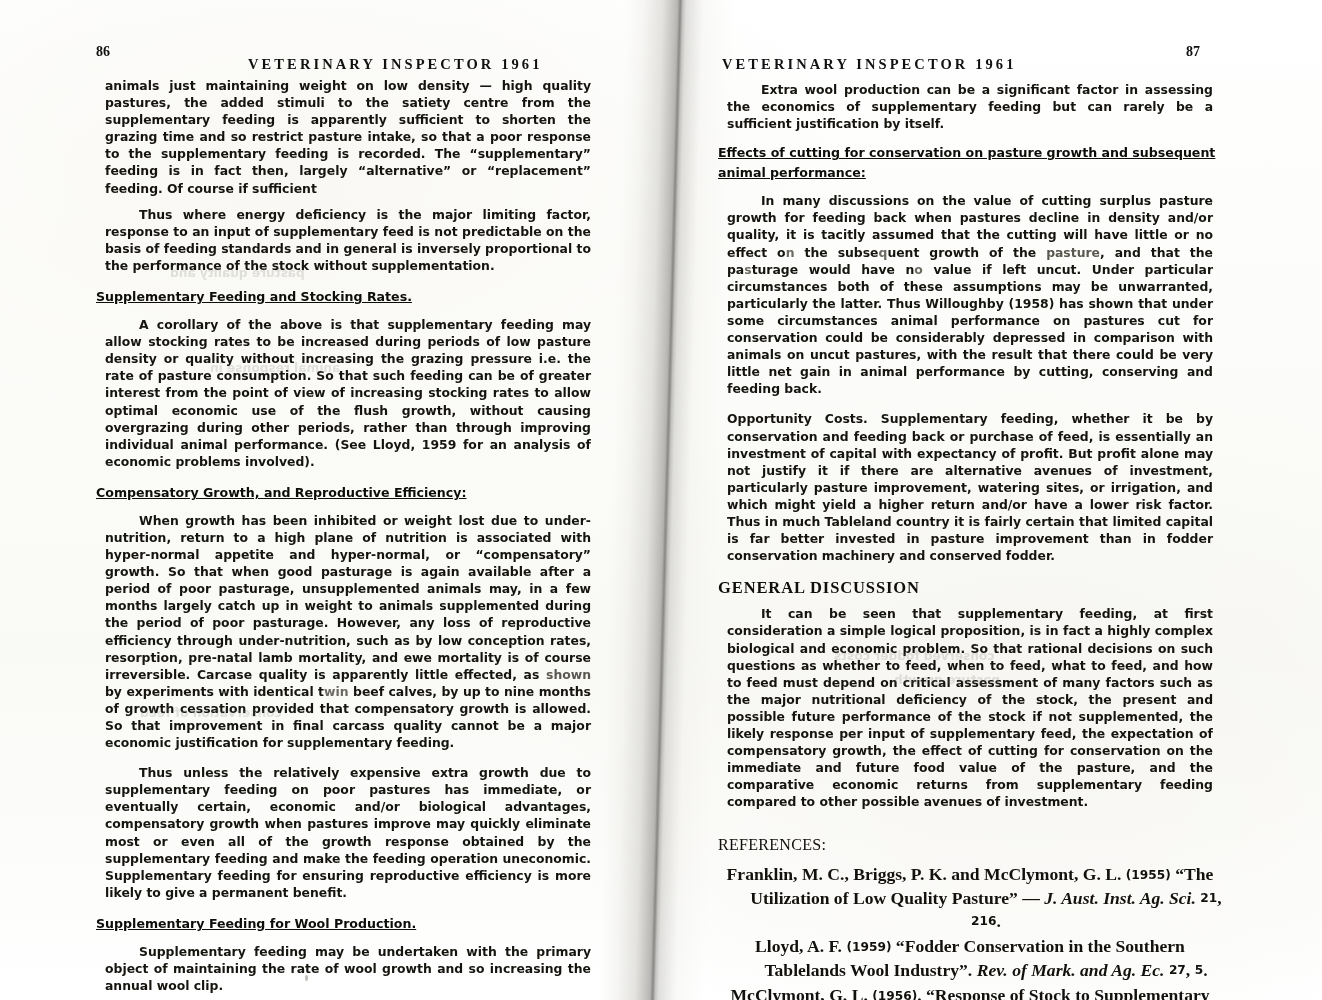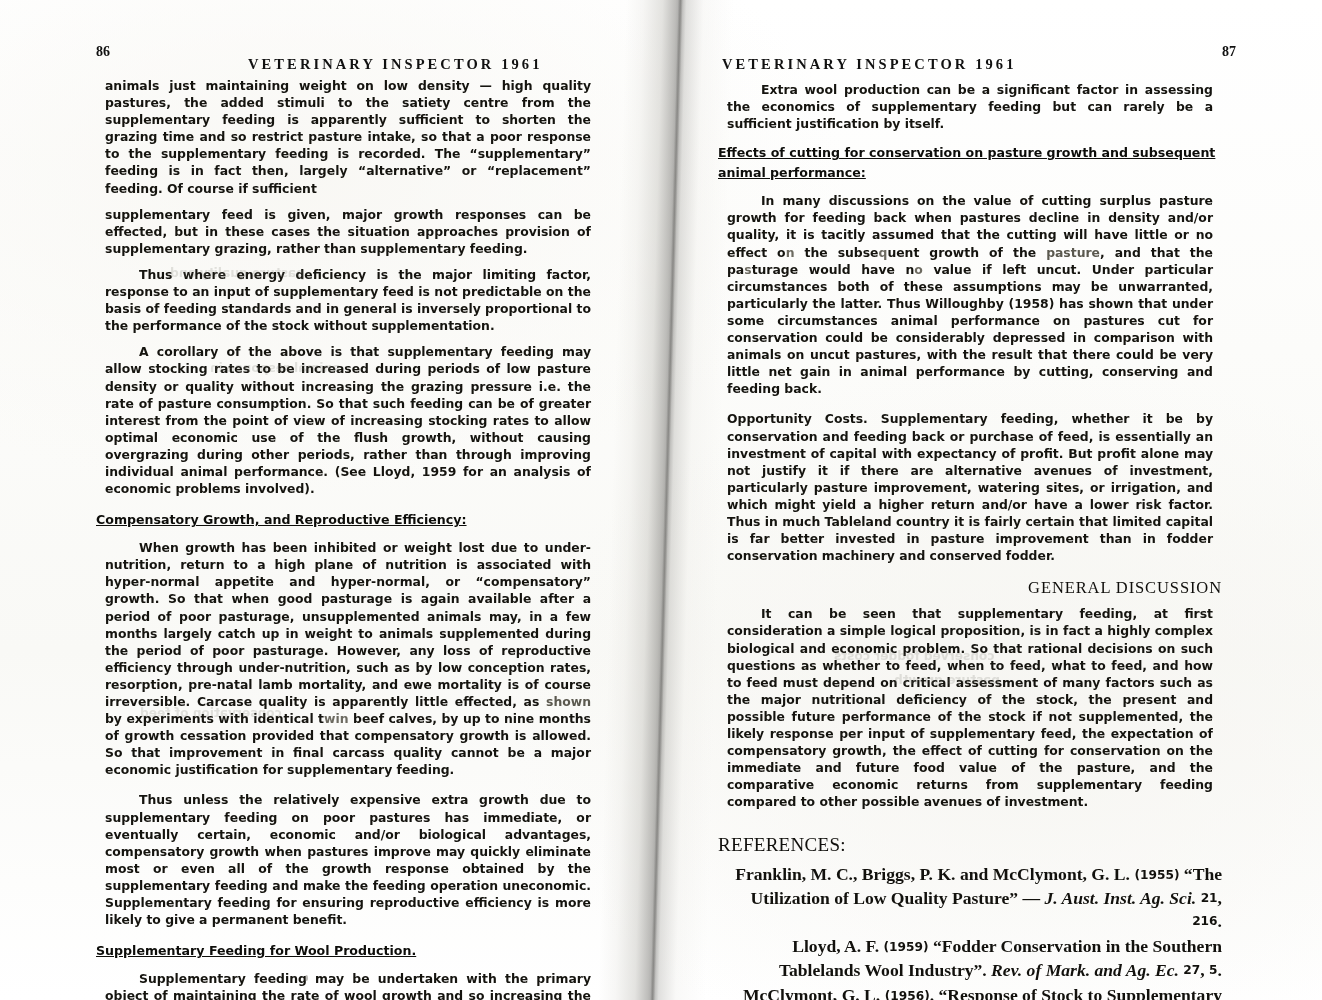--- a/index.html
+++ b/index.html
@@ -135,44 +135,44 @@
   .b { font-weight: bold; }
   .runin { font-weight: bold; }
 
   
   .faded { color: #5b594f; }
   .faded2 { color: #6d6b61; }
 
   
   h2.section {
     margin: 15px 0 1px 0;
-    text-align: right;
+    text-align: left;
     font-family: "Liberation Serif", serif;
     font-size: 16.5px;
-    font-weight: normal;
+    font-weight: bold;
     letter-spacing: 0.9px;
     color: #100f0c;
   }
 
   
   h2.refs-title {
     margin: 26px 0 9px 0;
     font-family: "Liberation Serif", serif;
-    font-size: 19px;
+    font-size: 16px;
     font-weight: normal;
     letter-spacing: 0.3px;
     color: #100f0c;
     text-align: left;
   }
   .ref {
     font-family: "Liberation Serif", serif;
     font-size: 17.6px;
     line-height: 23.4px;
     color: #12110d;
-    text-align: right;
+    text-align: center;
     padding-left: 32px;
     text-indent: -32px;
     margin-bottom: 1px;
   }
   .ref i { font-style: italic; }
   .ref .yr, .ref .num {
     font-family: "DejaVu Sans", sans-serif;
     font-size: 12.2px;
     font-weight: bold;
     vertical-align: 1px;
@@ -209,24 +209,24 @@
 
   <div class="page page-left">
 
     <div class="folio folio-left">86</div>
     <div class="running-head rh-title rh-left">VETERINARY  INSPECTOR  1961</div>
 
     <div class="col col-left">
 
       <p class="para noindent"><span>animals just maintaining weight on low density — high quality pastures, the added stimuli to the satiety centre from the supplementary feeding is apparently sufficient to shorten the grazing time and so restrict pasture intake, so that a poor response to the supplementary feeding is recorded. The “supplementary” feeding is in fact then, largely “alternative” or “replacement” feeding. Of course if </span><span class="b">sufficient</span>
       </p>
-      <p class="para noindent"><span>supplementary feed is given, major growth responses can be effected, but in these cases the situation approaches provision of supplementary grazing, rather than supplementary feeding.</span></p>
 
       <p class="para gap-sm"><span>Thus where energy deficiency is the major limiting factor, response to an input of supplementary feed is not predictable on the basis of feeding standards and in general is inversely proportional to the performance of the stock without supplementation.</span></p>
 
+      <h3 class="sub">Supplementary Feeding and Stocking Rates.</h3>
       <p class="para"><span>A corollary of the above is that supplementary feeding may allow stocking rates to be increased during periods of low pasture density or quality without increasing the grazing pressure i.e. the rate of pasture consumption. So that such feeding can be of greater interest from the point of view of increasing stocking rates to allow optimal economic use of the flush growth, without causing overgrazing during other periods, rather than through improving individual animal performance. (See Lloyd, 1959 for an analysis of economic problems involved).</span></p>
 
       <h3 class="sub">Compensatory Growth, and Reproductive Efficiency:</h3>
       <p class="para"><span>When growth has been inhibited or weight lost due to under-nutrition, return to a high plane of nutrition is associated with hyper-normal appetite and hyper-normal, or “compensatory” growth. So that when good pasturage is again available after a period of poor pasturage, unsupplemented animals may, in a few months largely catch up in weight to animals supplemented during the period of poor pasturage. However, any loss of reproductive efficiency through under-nutrition, such as by low conception rates, resorption, pre-natal lamb mortality, and ewe mortality is of course irreversible. Carcase quality is apparently little effected, as </span><span class="faded">shown</span><span> by experiments with identical t</span><span class="faded2">w</span><span class="faded2">i</span><span class="faded2">n</span><span> beef calves, by up to nine months of growth cessation provided that compensatory growth is allowed. So that improvement in final carcass quality cannot be a major economic justification for supplementary feeding.</span></p>
 
       <p class="para gap"><span>Thus unless the relatively expensive extra growth due to supplementary feeding on poor pastures has immediate, or eventually certain, economic and/or biological advantages, compensatory growth when pastures improve may quickly eliminate most or even all of the growth response obtained by the supplementary feeding and make the feeding operation uneconomic. Supplementary feeding for ensuring reproductive efficiency is more likely to give a permanent benefit.</span></p>
 
       <h3 class="sub">Supplementary Feeding for Wool Production.</h3>
       <p class="para"><span>Supplementary feeding may be undertaken with the primary object of maintaining the rate of wool growth and so increasing the annual wool clip.</span></p>
 
@@ -238,21 +238,21 @@
     <div class="showthrough" style="left:140px; top:705px;">conservation of feed</div>
     <div class="speck" style="left:305px; top:975px; width:3px; height:6px;"></div>
   </div>
 
   <div class="gutter"></div>
   <div class="gutter-core"></div>
 
   <div class="page page-right">
 
     <div class="running-head rh-title" style="left:58px;">VETERINARY  INSPECTOR  1961</div>
-    <div class="folio" style="left:558px;text-align:right;">87</div>
+    <div class="folio" style="left:522px;text-align:right;">87</div>
 
     <div class="col" style="left:54px; top:72px; width:504px;">
 
       <p class="para"><span>Extra wool production can be a significant factor in assessing the economics of supplementary feeding but can rarely be a sufficient justification by itself.</span></p>
 
       <h3 class="sub tight">Effects of cutting for conservation on pasture growth and subsequent animal performance:</h3>
 
       <p class="para"><span>In many discussions on the value of cutting surplus pasture growth for feeding back when pastures decline in density and/or quality, it is tacitly assumed that the cutting will have little or no effect o</span><span class="faded2">n</span><span> the subse</span><span class="faded2">q</span><span>uent growth of the </span><span class="faded">pasture</span><span>, and that the pa</span><span class="faded2">s</span><span>turage would have n</span><span class="faded2">o</span><span> value if left uncut. Under particular circumstances both of these assumptions may be unwarranted, particularly the latter. Thus Willoughby (1958) has shown that under some circumstances animal performance on pastures cut for conservation could be considerably depressed in comparison with animals on uncut pastures, with the result that there could be very little net gain in animal performance by cutting, conserving and feeding back.</span></p>
 
       <p class="para noindent gap"><span class="runin">Opportunity Costs.</span><span> Supplementary feeding, whether it be by conservation and feeding back or purchase of feed, is essentially an investment of capital with expectancy of profit. But profit alone may not justify it if there are alternative avenues of investment, particularly pasture improvement, watering sites, or irrigation, and which might yield a higher return and/or have a lower risk factor. Thus in much Tableland country it is fairly certain that limited capital is far better invested in pasture improvement than in fodder conservation machinery and conserved fodder.</span></p>

